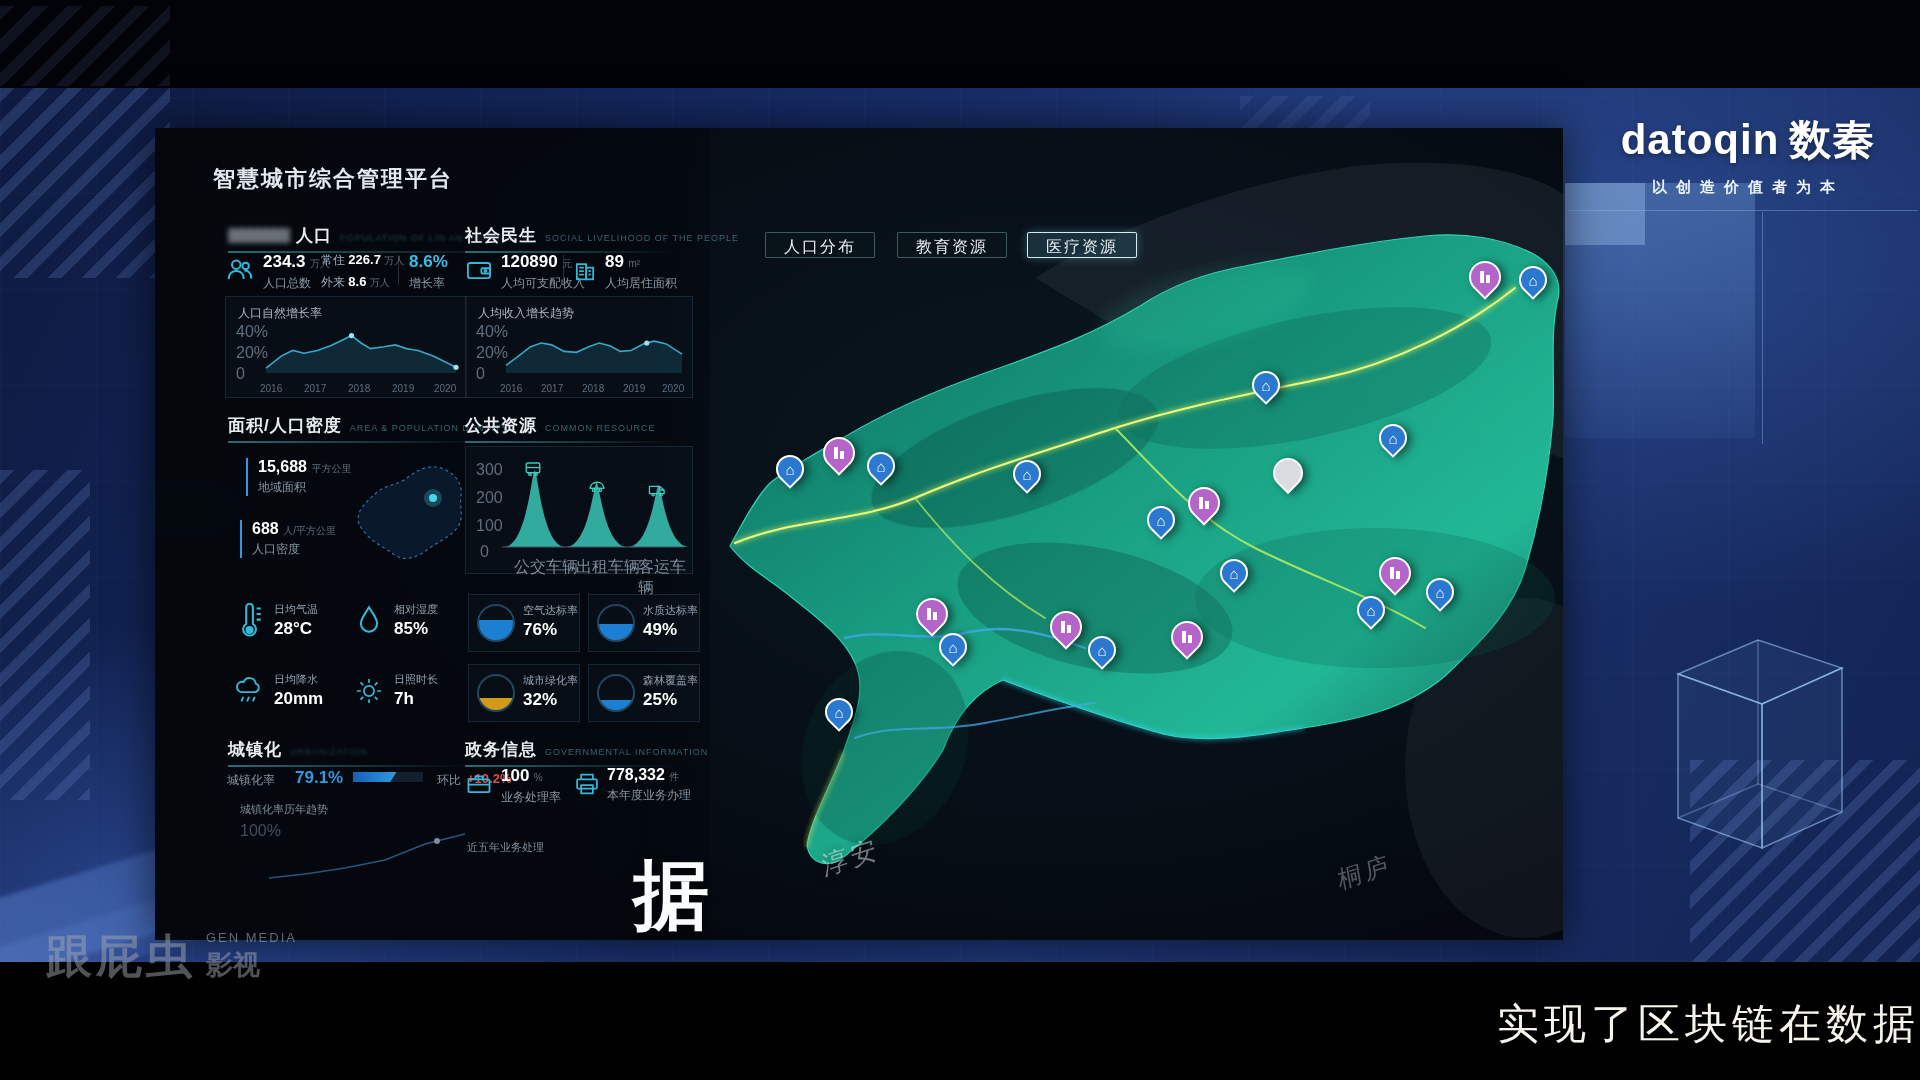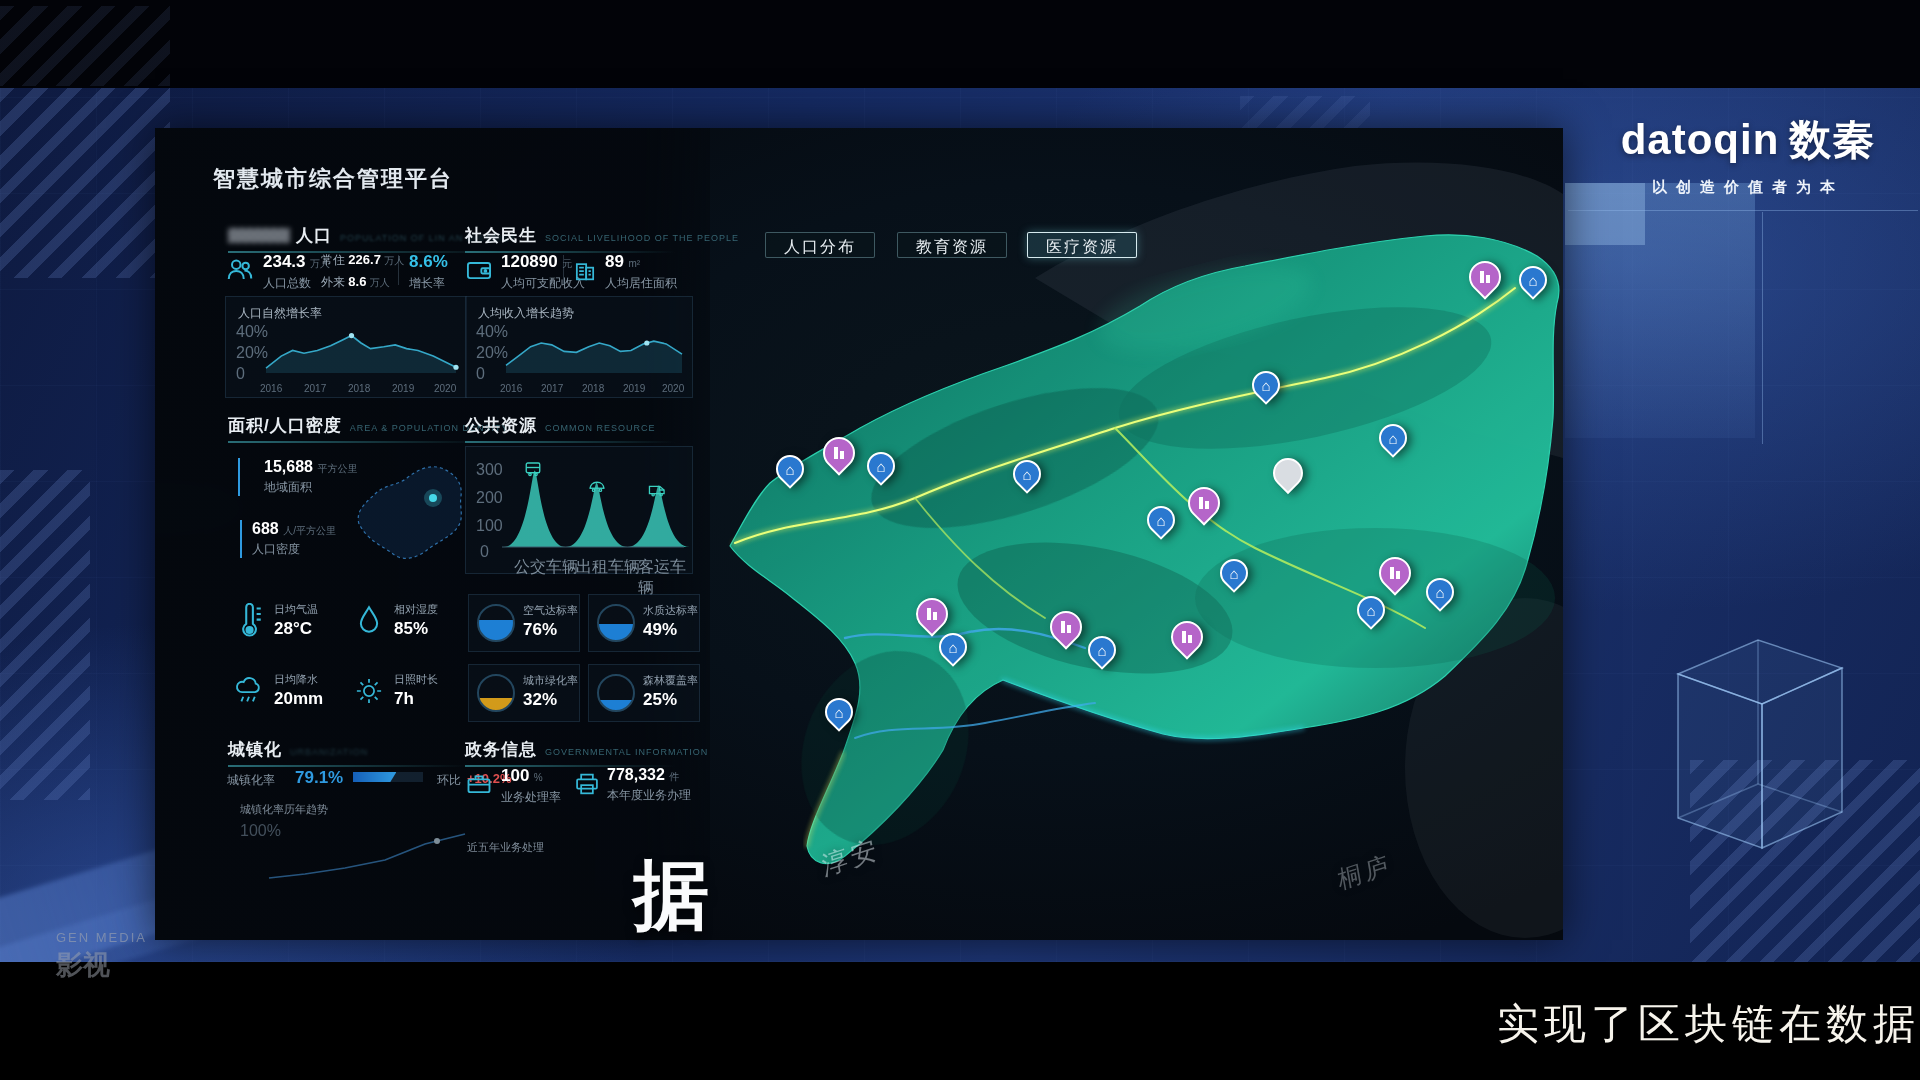--- a/index.html
+++ b/index.html
@@ -447,21 +447,21 @@
           <span class="xtick" style="left:75px;top:86px">2017</span>
           <span class="xtick" style="left:116px;top:86px">2018</span>
           <span class="xtick" style="left:157px;top:86px">2019</span>
           <span class="xtick" style="left:196px;top:86px">2020</span>
         </div>
 
         <div class="sec-head" style="left:73px;top:286px">
           <span class="cn">面积/人口密度</span><span class="en">AREA &amp; POPULATION DENSITY</span>
           <span class="rule" style="width:260px"></span>
         </div>
-        <div style="position:absolute;left:83px;top:330px;border-left:2px solid #2f9ae0;padding-left:24px">
+        <div style="position:absolute;left:91px;top:330px;border-left:2px solid #2f9ae0;padding-left:10px">
           <div><span class="stat-num" style="font-size:16px">15,688</span> <span class="stat-unit">平方公里</span></div>
           <div class="stat-label">地域面积</div>
         </div>
         <div style="position:absolute;left:85px;top:392px;border-left:2px solid #2f9ae0;padding-left:10px">
           <div><span class="stat-num" style="font-size:16px">688</span> <span class="stat-unit">人/平方公里</span></div>
           <div class="stat-label">人口密度</div>
         </div>
         <svg style="position:absolute;left:190px;top:318px" width="130" height="130" viewBox="0 0 130 130">
           <path d="M14,78 C10,64 22,56 30,48 C40,38 52,40 62,32 C72,24 84,18 96,22 C108,26 118,36 116,50 C114,62 120,72 112,82 C104,92 92,96 82,104 C72,112 58,116 48,108 C38,100 24,96 14,78 Z" fill="rgba(25,70,130,.25)" stroke="#2e6fa8" stroke-width="1.2" stroke-dasharray="3 3"></path>
           <circle cx="88" cy="52" r="4" fill="#46d8e8"></circle>
@@ -636,20 +636,21 @@
       </div>
     </div>
 
   </div>
 
   <div class="headline">
     <span class="p2">据</span>
   </div>
 
   <div class="watermark">
+    <span class="wm-cn">跟屁虫</span>
     <span class="wm-col">
       <div class="wm-en">GEN MEDIA</div>
       <div class="wm-cn2">影视</div>
     </span>
   </div>
 
   <div class="bottom-bar">
     <div class="subtitle">实现了区块链在数据</div>
   </div>
 </div>

